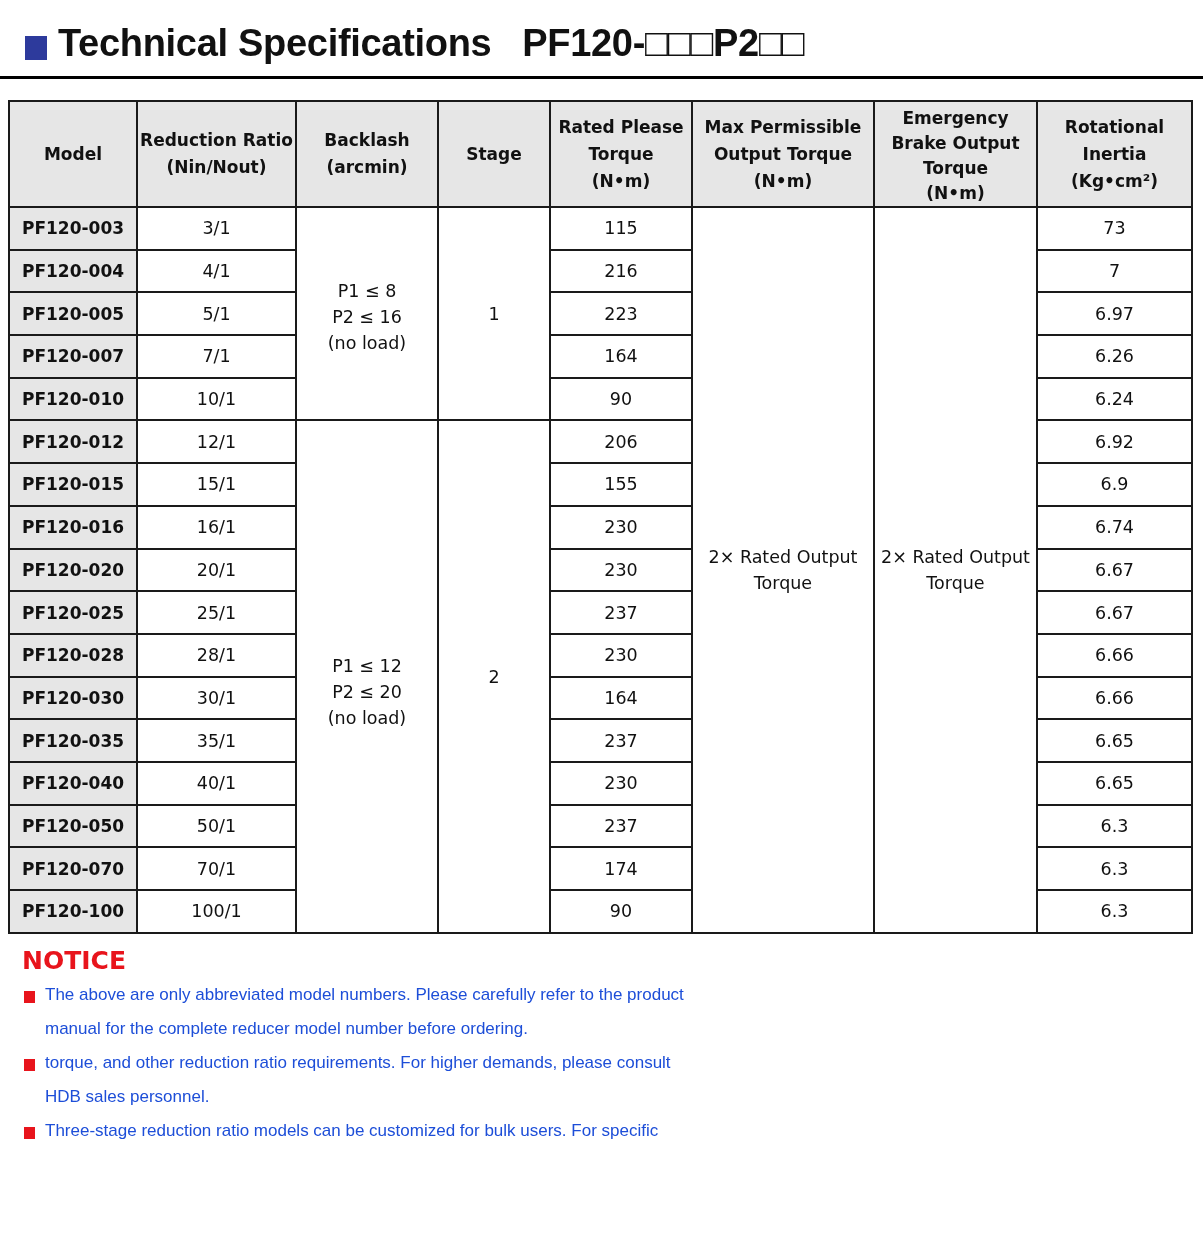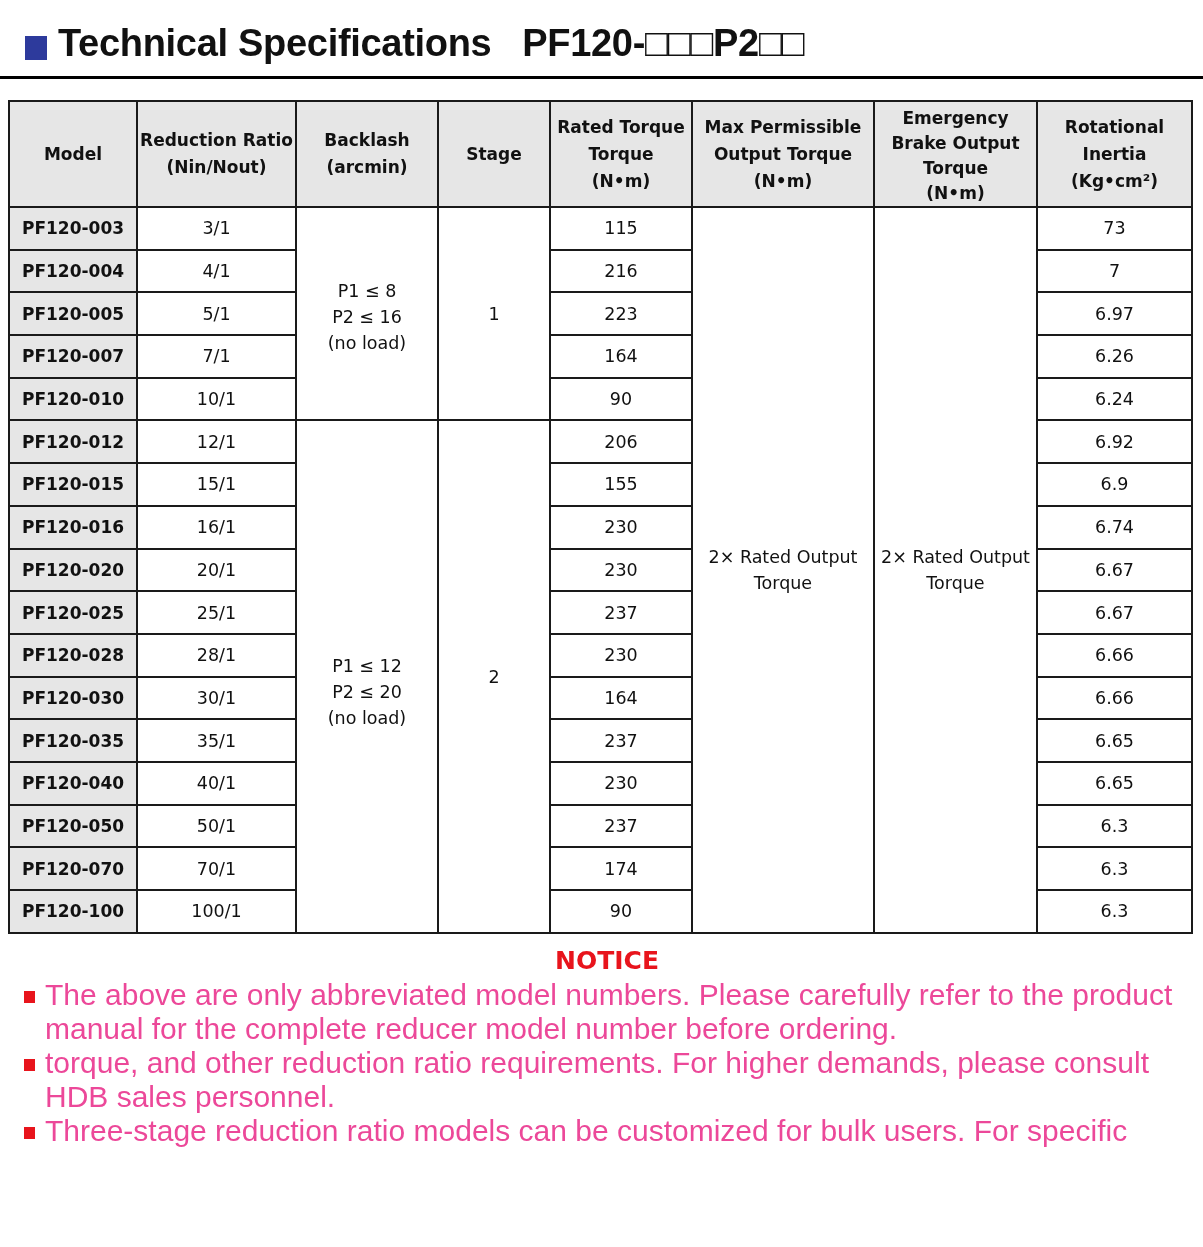--- a/index.html
+++ b/index.html
@@ -11,22 +11,22 @@
 
   table.spec { position: absolute; left: 8px; top: 100px; border-collapse: collapse; table-layout: fixed; width: 1183px; }
   table.spec th, table.spec td { border: 2px solid #1a1a1a; text-align: center; vertical-align: middle; padding: 0; font-family: "DejaVu Sans", sans-serif; }
   table.spec th { background: #e6e6e6; font-weight: bold; font-size: 17px; line-height: 27px; height: 98px; }
   table.spec td { font-size: 17.5px; height: 40.7px; background: #fff; }
   table.spec td.model { background: #e6e6e6; font-weight: bold; font-size: 17px; }
   table.spec td.merged { line-height: 26px; }
   table.spec td.merged-wide { line-height: 26px; border-radius: 23px; }
 
   .notice { position: absolute; left: 22px; top: 944px; width: 1170px; }
-  .notice-title { color: #e8141c; font-weight: bold; font-size: 25px; font-family: "DejaVu Sans", sans-serif; line-height: 34px; margin-bottom: 0; text-align: center; }
-  .notice-item { position: relative; padding-left: 23px; font-size: 30px; line-height: 34px; font-family: "Liberation Sans", sans-serif; color: #ec4899; }
+  .notice-title { color: #e8141c; font-weight: bold; font-size: 25px; font-family: "DejaVu Sans", sans-serif; line-height: 34px; margin-bottom: 0; }
+  .notice-item { position: relative; padding-left: 23px; font-size: 17px; line-height: 34px; font-family: "Liberation Sans", sans-serif; color: #1d4ed8; }
   .bullet { position: absolute; left: 2px; top: 13px; width: 11px; height: 12px; background: #e8141c; }
 </style>
 </head>
 <body>
 
 <div class="title-bar">
   <div class="title-square"></div>
   <div class="title-text">Technical Specifications   PF120-□□□P2□□</div>
   <div class="title-rule"></div>
 </div>
@@ -41,21 +41,21 @@
       <col style="width:182px">
       <col style="width:163px">
       <col style="width:155px">
   </colgroup>
   <thead>
     <tr>
       <th><span>Model</span></th>
       <th><span>Reduction Ratio</span><br><span>(Nin/Nout)</span></th>
       <th><span>Backlash</span><br><span>(arcmin)</span></th>
       <th><span>Stage</span></th>
-      <th><span>Rated Torque</span><br><span>Torque</span><br><span>(N•m)</span></th>
+      <th><span>Rated Please</span><br><span>Torque</span><br><span>(N•m)</span></th>
       <th><span>Max Permissible</span><br><span>Output Torque</span><br><span>(N•m)</span></th>
       <th style="line-height:25px;padding-top:4px;"><span>Emergency</span><br><span>Brake Output</span><br><span>Torque</span><br><span>(N•m)</span></th>
       <th><span>Rotational</span><br><span>Inertia</span><br><span>(Kg•cm²)</span></th>
     </tr>
   </thead>
   <tbody id="tbody">
       <tr>
         <td class="model">PF120-003</td>
         <td>3/1</td>
         <td class="merged" rowspan="5" style="padding-top:6px;"><span>P1 ≤ 8</span><br><span>P2 ≤ 16</span><br><span>(no load)</span></td>

